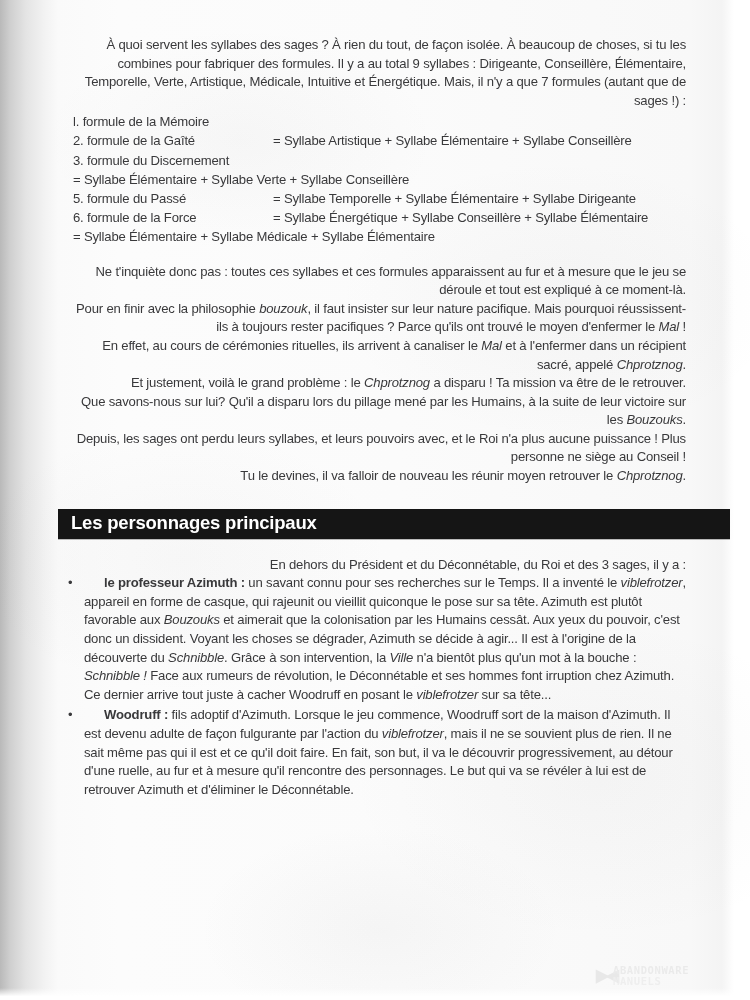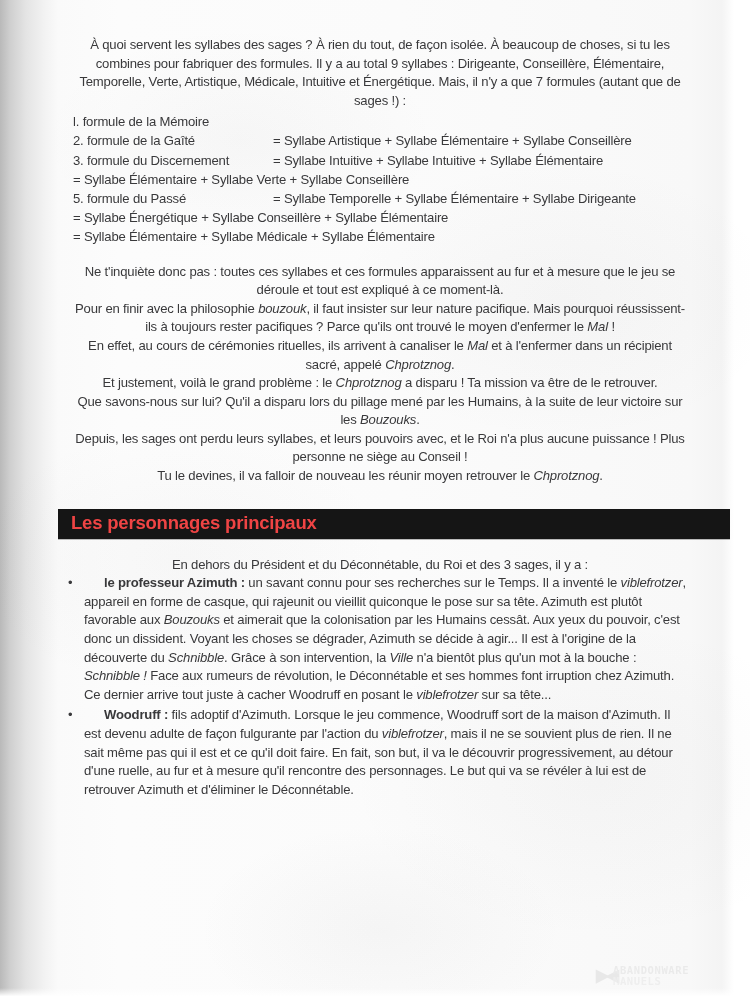--- a/index.html
+++ b/index.html
@@ -57,21 +57,21 @@
     top: 36px;
     width: 620px;
     color: #39393b;
     font-size: 13.1px;
     line-height: 18.6px;
     letter-spacing: -0.18px;
   }
 
   .para {
     margin: 0 0 0 8px;
-    text-align: center;
+    text-align: right;
   }
   .para + .para { margin-top: 0; }
   .gap-para { margin-top: 16px; }
 
   i, .it { font-style: italic; }
 
   
   #formula-list {
     margin-top: 3px;
     margin-left: 7px;
@@ -99,21 +99,21 @@
     margin-top: 23px;
     margin-left: -8px;
     width: 672px;
     height: 30px;
     background: #151515;
     display: flex;
     align-items: center;
     box-shadow: 0 1px 0 rgba(0,0,0,.25);
   }
   #section-bar .bar-title {
-    color: #ef4444;
+    color: #ffffff;
     font-weight: bold;
     font-size: 18.5px;
     letter-spacing: -0.2px;
     padding-left: 13px;
     line-height: 1;
   }
 
   
   #characters { margin-top: 17px; }
   .char-item {
@@ -180,30 +180,30 @@
     <div id="formula-list">
       <div class="formula-row">
         <div class="formula-name">l. formule de la Mémoire</div>
       </div>
       <div class="formula-row">
         <div class="formula-name">2. formule de la Gaîté</div>
         <div class="formula-value">= Syllabe Artistique + Syllabe Élémentaire + Syllabe Conseillère</div>
       </div>
       <div class="formula-row">
         <div class="formula-name">3. formule du Discernement</div>
-        <div class="formula-value">= Syllabe Intuitive + Syllabe  Intuitive + Syllabe Élémentaire</div>
       </div>
       <div class="formula-row">
         <div class="formula-value">= Syllabe Élémentaire + Syllabe Verte + Syllabe Conseillère</div>
       </div>
       <div class="formula-row">
         <div class="formula-name">5. formule du Passé</div>
         <div class="formula-value">= Syllabe Temporelle  + Syllabe Élémentaire + Syllabe Dirigeante</div>
       </div>
       <div class="formula-row">
+        <div class="formula-name">6. formule de la Force</div>
         <div class="formula-value">= Syllabe Énergétique + Syllabe Conseillère + Syllabe Élémentaire</div>
       </div>
       <div class="formula-row">
         <div class="formula-value">= Syllabe Élémentaire + Syllabe Médicale + Syllabe Élémentaire</div>
       </div>
     </div>
 
     <p class="para gap-para">Ne t'inquiète donc pas : toutes ces syllabes et ces formules apparaissent au fur et à mesure que le jeu se déroule et tout est expliqué à ce moment-là.</p>
 
     <p class="para"><span>Pour en finir avec la philosophie </span><i>bouzouk</i><span>, il faut insister sur leur nature pacifique. Mais pourquoi réussissent-ils à toujours rester pacifiques ? Parce qu'ils ont trouvé le moyen d'enfermer le </span><i>Mal</i><span> !</span></p>

